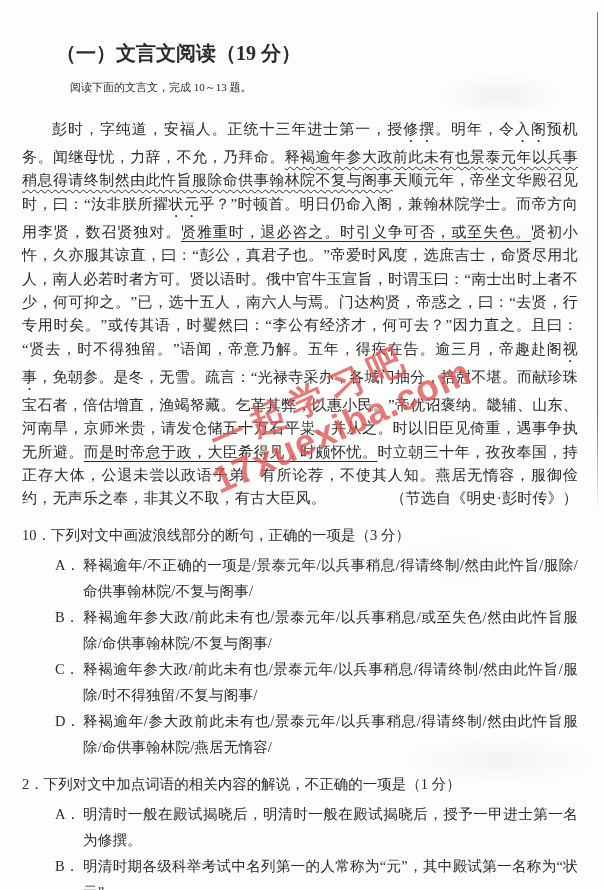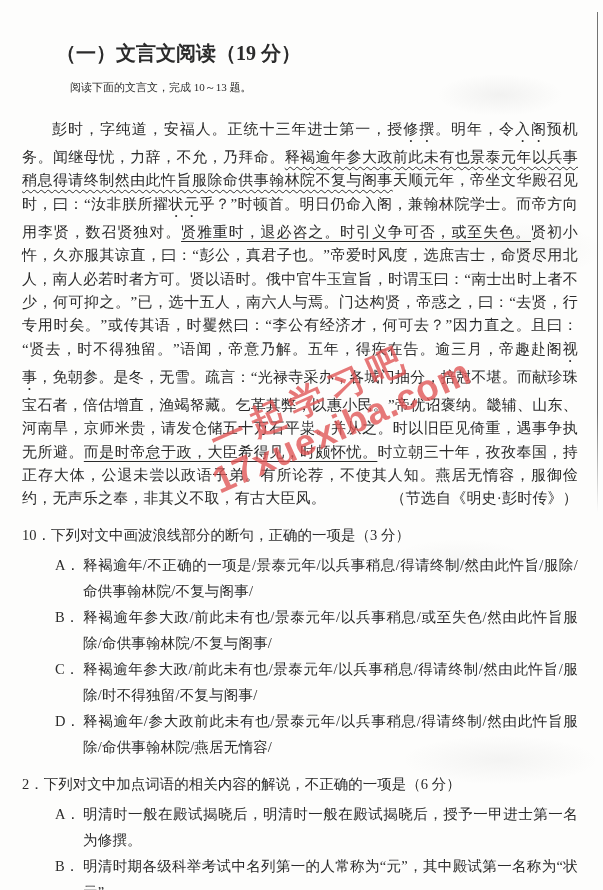--- a/index.html
+++ b/index.html
@@ -81,21 +81,21 @@
         <span class="opt-text">释褐逾年参大政/前此未有也/景泰元年/以兵事稍息/得请终制/然由此忤旨/服除/时不得独留/不复与阁事/</span>
       </div>
       <div class="option">
         <span class="opt-label">D．</span>
         <span class="opt-text">释褐逾年/参大政前此未有也/景泰元年/以兵事稍息/得请终制/然由此忤旨服除/命供事翰林院/燕居无惰容/</span>
       </div>
     </div>
   </div>
 
   <div class="question">
-    <p class="stem"><span>2．</span><span>下列对文中加点词语的相关内容的解说，不正确的一项是（6 分）</span></p>
+    <p class="stem"><span>2．</span><span>下列对文中加点词语的相关内容的解说，不正确的一项是（1 分）</span></p>
     <div class="options">
       <div class="option">
         <span class="opt-label">A．</span>
         <span class="opt-text">明清时一般在殿试揭晓后，明清时一般在殿试揭晓后，授予一甲进士第一名为修撰。</span>
       </div>
       <div class="option">
         <span class="opt-label">B．</span>
         <span class="opt-text">明清时期各级科举考试中名列第一的人常称为“元”，其中殿试第一名称为“状元”。</span>
       </div>
 

